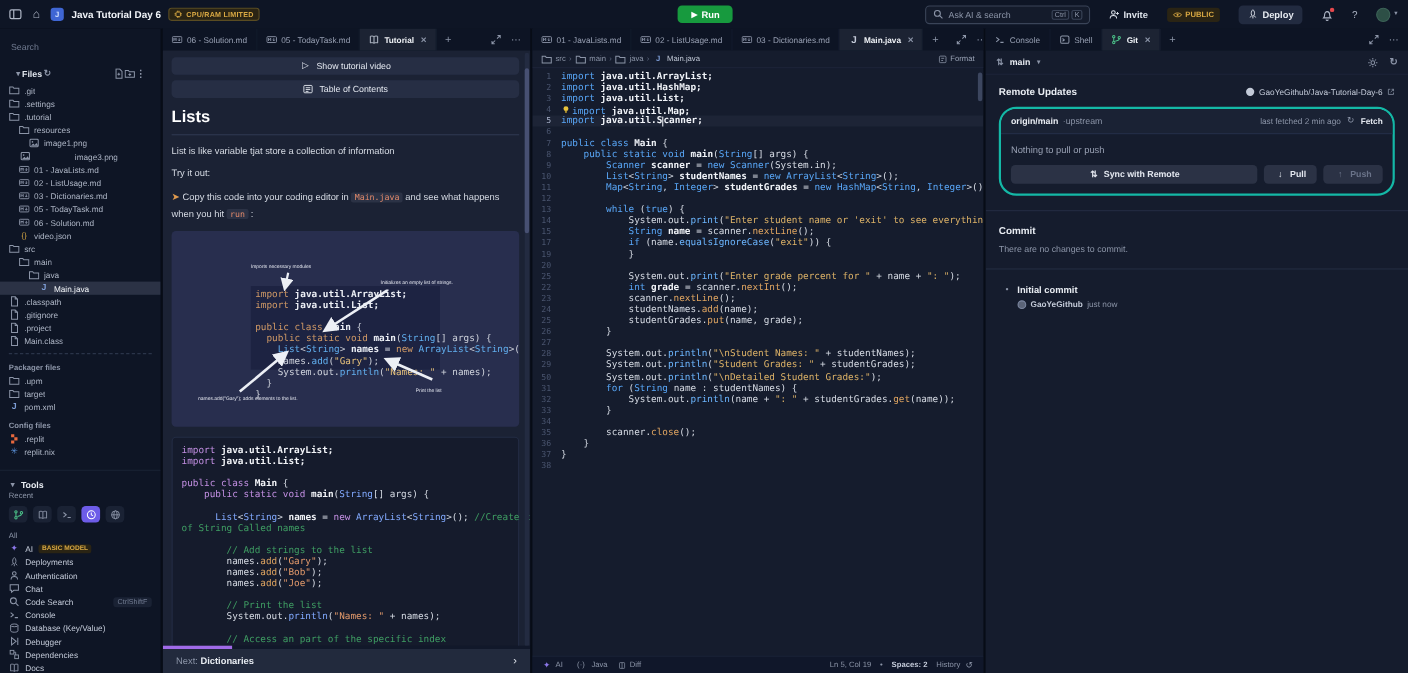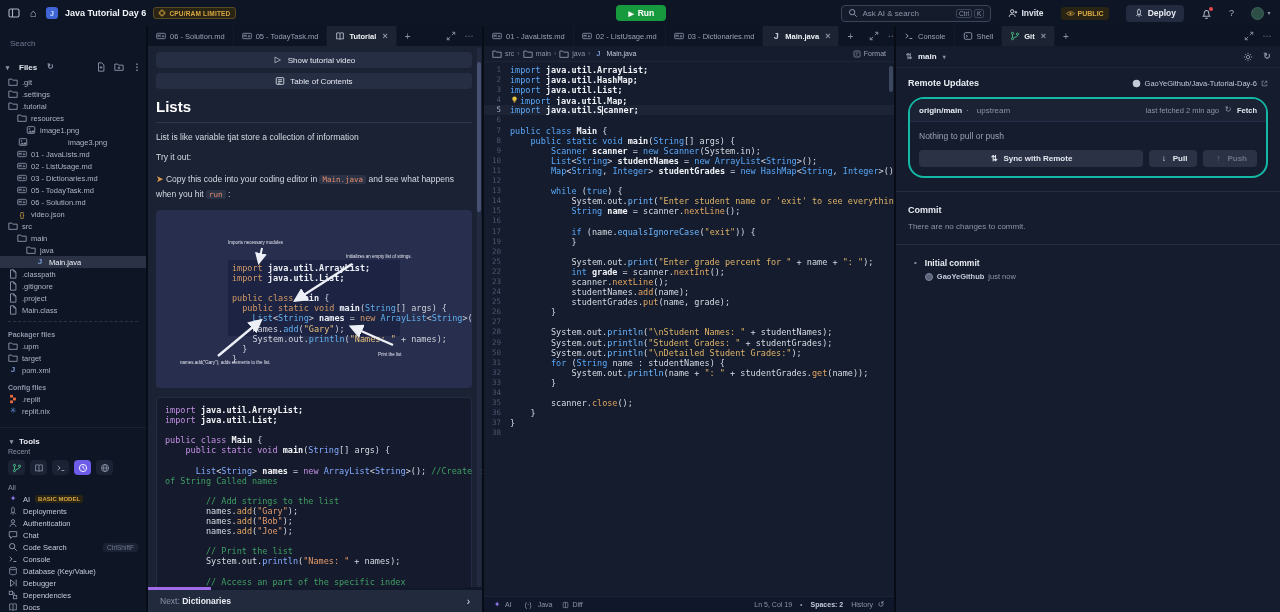--- a/index.html
+++ b/index.html
@@ -43,21 +43,21 @@
   .tabs{display:flex}
   .tab{display:flex;align-items:center;gap:4px;padding:0 8px;border-right:1px solid #121a2c;cursor:pointer;white-space:nowrap}
   .tab.active{background:#1c2333;color:#f0f3f7;font-weight:bold}
   .tab-close{color:#8c95a8;font-size:9px;margin-left:2px}
   .tab-plus{display:flex;align-items:center;padding:0 8px;font-size:10px;color:#8c95a8;cursor:pointer}
   .tab-actions{margin-left:auto;display:flex;align-items:center;gap:8px;padding:0 8px;color:#8c95a8}
   
   .search-row{padding:6px 10px 4px}
   .search-input{width:100%;background:transparent;border:none;outline:none;color:#cfd6e2;font-size:8px}
   .search-input::placeholder{color:#707a90}
-  .sec-head{display:flex;align-items:center;gap:8px;padding:8px 4px 4px;font-size:8px;font-weight:bold;color:#dfe4ec}
+  .sec-head{display:flex;align-items:center;gap:0;padding:8px 13px 4px;font-size:8px;font-weight:bold;color:#dfe4ec}
   .sec-head .spacer{flex:1}
   .trow{display:flex;align-items:center;gap:4px;height:12px;font-size:7.5px;color:#aeb6c6;cursor:pointer;padding-right:4px}
   .trow.sel{background:#2b3245;color:#f0f3f7}
   .tlabel{white-space:nowrap;overflow:hidden}
   .tree-divider{border-top:1px dashed #2a3449;margin:5px 8px}
   .mini-label{font-size:7px;color:#8c95a8;padding:4px 8px 2px;font-weight:bold}
   .tools-head{display:flex;align-items:center;gap:4px;padding:7px 8px 2px;font-size:8px;font-weight:bold}
   .recent-row{display:flex;gap:5px;padding:3px 8px 5px}
   .rtool{width:17px;height:15px;border-radius:4px;background:#1a2234;display:flex;align-items:center;justify-content:center;cursor:pointer}
   .rtool.active{background:#6d5ce8}.rtool.active .icn{color:#fff}
@@ -939,24 +939,20 @@
             </div>
             <div class="cl">
               <span class="ln">14</span>
               <span class="lc"><span class="p">            System.out.</span><span class="f">print</span><span class="p">(</span><span class="s">"Enter student name or 'exit' to see everything: "</span></span>
             </div>
             <div class="cl">
               <span class="ln">15</span>
               <span class="lc"><span class="p">            </span><span class="t">String</span><span class="b"> name</span><span class="p"> = scanner.</span><span class="m">nextLine</span><span class="p">();</span></span>
             </div>
             <div class="cl">
-              <span class="ln">16</span>
-              <span class="lc"></span>
-            </div>
-            <div class="cl">
               <span class="ln">17</span>
               <span class="lc"><span class="p">            </span><span class="k">if</span><span class="p"> (name.</span><span class="f">equalsIgnoreCase</span><span class="p">(</span><span class="s">"exit"</span><span class="p">)) {</span></span>
             </div>
             <div class="cl">
               <span class="ln">19</span>
               <span class="lc"><span class="p">            }</span></span>
             </div>
             <div class="cl">
               <span class="ln">20</span>
               <span class="lc"></span>
@@ -1138,21 +1134,21 @@
                 <svg viewBox="0 0 12 12">
                   <path d="M5 2H2v8h8V7M7 2h3v3M10 2L5.5 6.5" fill="none" stroke="currentColor" stroke-width="1.2"></path>
                 </svg>
               </span>
           </span>
         </div>
         <div class="git-card">
           <div class="git-card-head">
             <b>origin/main</b>
             <span class="muted" style="margin-left:4px">·</span>
-            <span class="muted" style="margin-left:8px">upstream</span>
+            <span class="muted" style="margin-left:0">upstream</span>
             <span class="fetch">
               <span>last fetched 2 min ago</span>
               <span class="icn" style="font-size:8px">↻</span>
               <b>Fetch</b>
             </span>
           </div>
           <div class="git-card-body">Nothing to pull or push</div>
           <div class="git-card-btns">
             <div class="gbtn sync">
               <span class="icn" style="font-size:8px;color:#e4e8f0">⇅</span>

